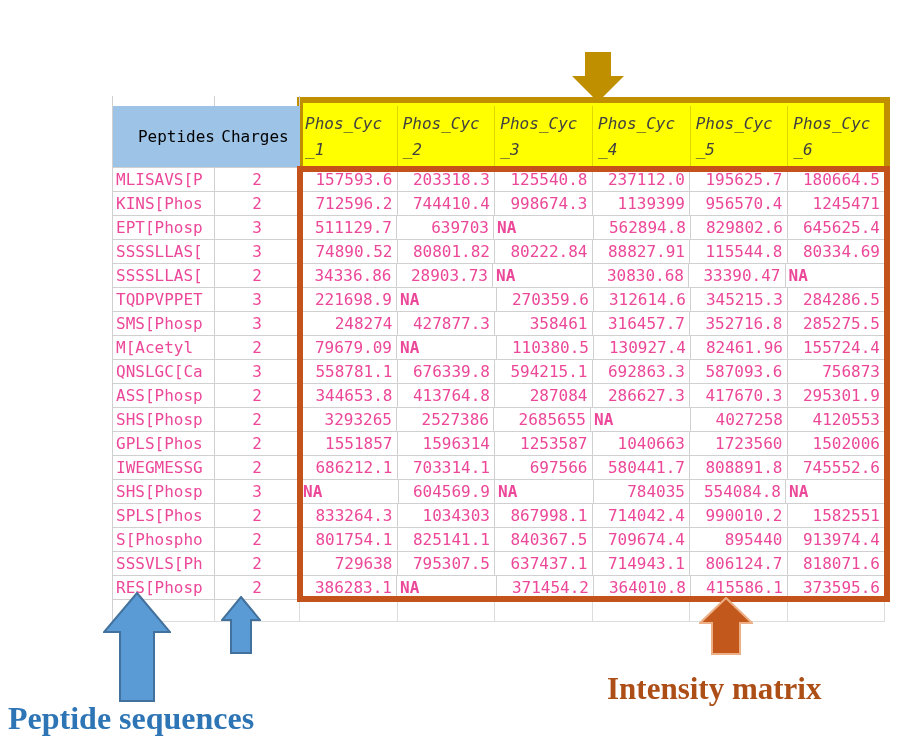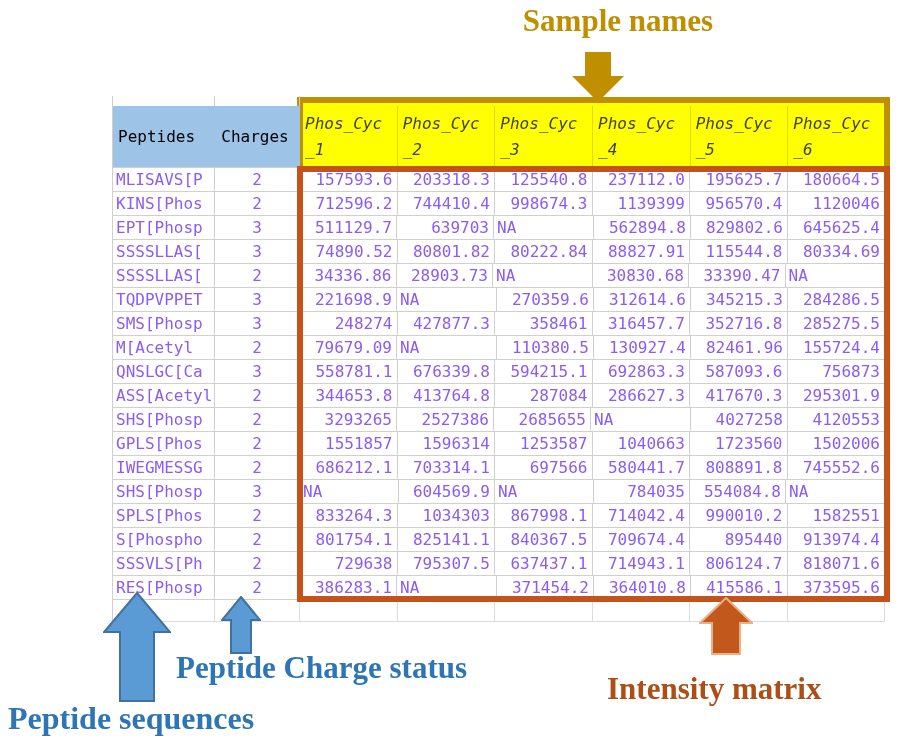--- a/index.html
+++ b/index.html
@@ -11,33 +11,33 @@
     box-sizing:border-box;background:#FFFF00;border:6px solid #BF8F00;border-bottom:none;z-index:0;}
 
   
   #sheet{position:absolute;left:112px;top:96px;width:772px;z-index:1;border-left:1px solid #D0D0D0;}
   .strip{display:flex;height:10px;}
   .strip .s1{width:102px;border-right:1px solid #D0D0D0;box-sizing:border-box;}
   .strip .s2{width:85px;border-right:1px solid #D0D0D0;box-sizing:border-box;}
   .hdr{display:flex;height:62px;}
   .hdr-blue{width:187px;background:#9DC3E6;display:flex;align-items:center;
     box-sizing:border-box;border-bottom:1px solid #D0D0D0;font-size:16px;color:#000;}
-  .hdr-pep{width:102px;padding-left:5px;box-sizing:border-box;}
+  .hdr-pep{width:102px;padding-left:5px;box-sizing:border-box;text-align:right;}
   .hdr-chg{width:80px;text-align:center;}
   #sample-headers{flex:1;display:flex;}
   .hdr-sample{flex:1;box-sizing:border-box;padding:5px 0 0 5px;font-size:16px;line-height:26px;
     color:#404040;border-right:1px solid rgba(120,100,0,0.25);overflow:hidden;white-space:nowrap;font-style:italic;}
   .hdr-sample:last-child{border-right:none;}
-  .row{display:flex;height:24px;line-height:23px;font-size:16px;color:#8b5cf6;}
+  .row{display:flex;height:24px;line-height:23px;font-size:16px;color:#ec4899;}
   .cell{box-sizing:border-box;border-right:1px solid #D0D0D0;border-bottom:1px solid #D0D0D0;
     overflow:hidden;white-space:nowrap;background:#fff;}
   .c-pep{width:102px;padding-left:3px;}
   .c-chg{width:85px;text-align:center;}
   .c-val{flex:1;text-align:right;padding-right:4px;}
-  .c-val.na{text-align:left;padding-left:3px;}
+  .c-val.na{text-align:left;padding-left:3px;font-weight:bold;}
   .tail{display:flex;height:22px;}
   .tail .cell{background:transparent;border-color:#DCDCDC;}
 
   
   #orange-frame{position:absolute;left:297px;top:166px;width:593px;height:436px;
     box-sizing:border-box;border:6px solid #C4531B;z-index:2;pointer-events:none;}
 
   
   .ann{position:absolute;z-index:3;font-family:"Liberation Serif","DejaVu Serif",serif;font-weight:700;}
   #lbl-sample{left:448px;top:3px;width:340px;text-align:center;font-size:31px;color:#BF8F00;}
@@ -106,21 +106,21 @@
           <div class="cell c-val">180664.5</div>
         </div>
         <div class="row">
           <div class="cell c-pep">KINS[Phos</div>
           <div class="cell c-chg">2</div>
           <div class="cell c-val">712596.2</div>
           <div class="cell c-val">744410.4</div>
           <div class="cell c-val">998674.3</div>
           <div class="cell c-val">1139399</div>
           <div class="cell c-val">956570.4</div>
-          <div class="cell c-val">1120046</div>
+          <div class="cell c-val">1245471</div>
         </div>
         <div class="row">
           <div class="cell c-pep">EPT[Phosp</div>
           <div class="cell c-chg">3</div>
           <div class="cell c-val">511129.7</div>
           <div class="cell c-val">639703</div>
           <div class="cell c-val na">NA</div>
           <div class="cell c-val">562894.8</div>
           <div class="cell c-val">829802.6</div>
           <div class="cell c-val">645625.4</div>
@@ -179,21 +179,21 @@
           <div class="cell c-pep">QNSLGC[Ca</div>
           <div class="cell c-chg">3</div>
           <div class="cell c-val">558781.1</div>
           <div class="cell c-val">676339.8</div>
           <div class="cell c-val">594215.1</div>
           <div class="cell c-val">692863.3</div>
           <div class="cell c-val">587093.6</div>
           <div class="cell c-val">756873</div>
         </div>
         <div class="row">
-          <div class="cell c-pep">ASS[Acetyl</div>
+          <div class="cell c-pep">ASS[Phosp</div>
           <div class="cell c-chg">2</div>
           <div class="cell c-val">344653.8</div>
           <div class="cell c-val">413764.8</div>
           <div class="cell c-val">287084</div>
           <div class="cell c-val">286627.3</div>
           <div class="cell c-val">417670.3</div>
           <div class="cell c-val">295301.9</div>
         </div>
         <div class="row">
           <div class="cell c-pep">SHS[Phosp</div>
@@ -283,32 +283,30 @@
       <div class="cell c-val"></div>
       <div class="cell c-val"></div>
       <div class="cell c-val"></div>
       <div class="cell c-val"></div>
       <div class="cell c-val"></div>
     </div>
   </div>
 
   <div id="orange-frame"></div>
 
-  <div id="lbl-sample" class="ann">Sample names</div>
   <svg id="arrow-sample" class="arr" width="52" height="50">
     <polygon points="13,0 39,0 39,24 52,24 26,50 0,24 13,24" fill="#BF8F00"></polygon>
   </svg>
 
   <svg id="arrow-seq" class="arr" width="68" height="110">
     <polygon points="34,1 67,40 51,40 51,109 17,109 17,40 1,40" stroke="#41719C" stroke-width="2" fill="#5B9BD5"></polygon>
   </svg>
   <svg id="arrow-chg" class="arr" width="40" height="58">
     <polygon points="20,1 39,24 30,24 30,57 10,57 10,24 1,24" stroke="#41719C" stroke-width="2" fill="#5B9BD5"></polygon>
   </svg>
-  <div id="lbl-chg" class="ann">Peptide Charge status</div>
   <div id="lbl-seq" class="ann">Peptide sequences</div>
 
   <svg id="arrow-int" class="arr" width="54" height="58">
     <polygon points="27,1 53,26 41,26 41,57 13,57 13,26 1,26" stroke="#EDAF85" stroke-width="2" fill="#C2581C"></polygon>
   </svg>
   <div id="lbl-int" class="ann">Intensity matrix</div>
 
 </div>
 
 </body></html>

